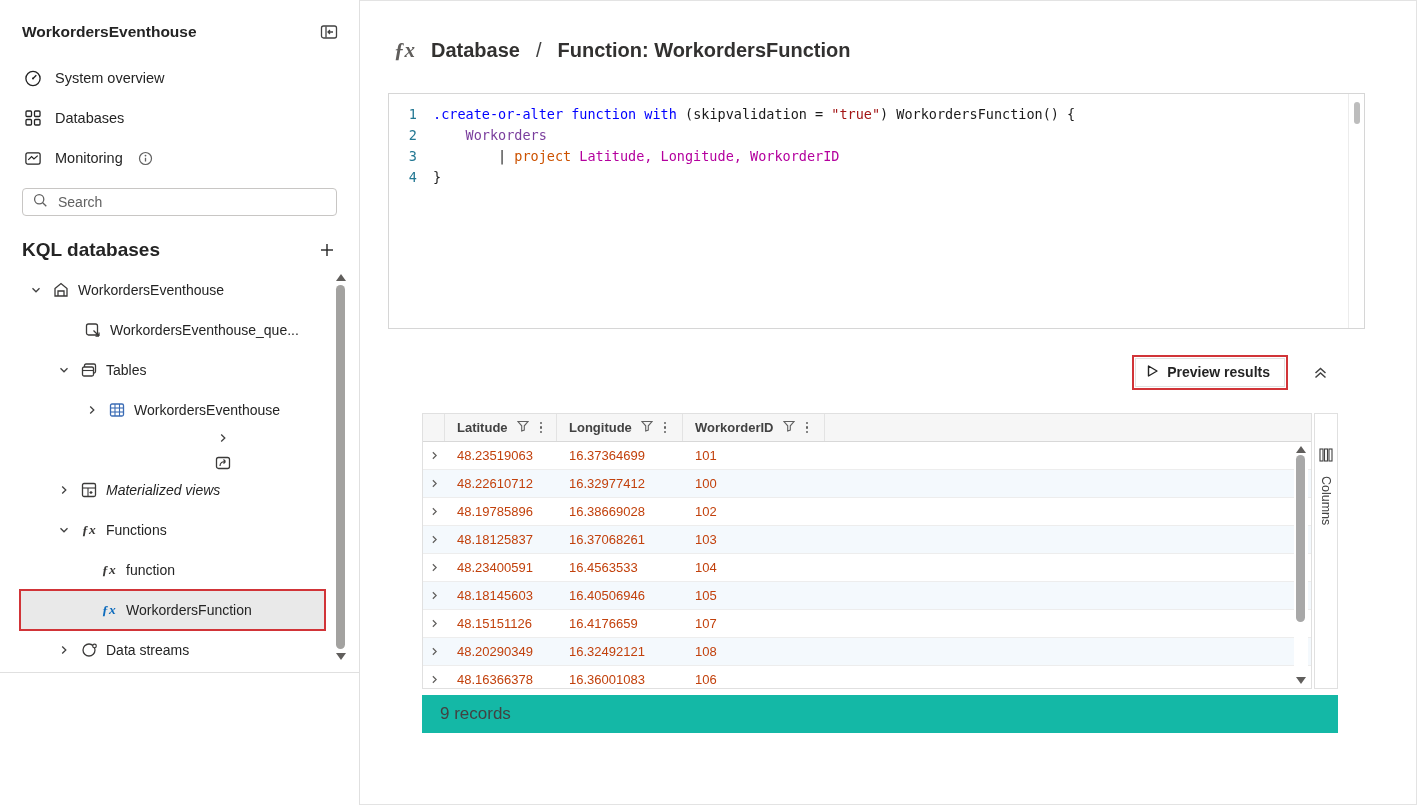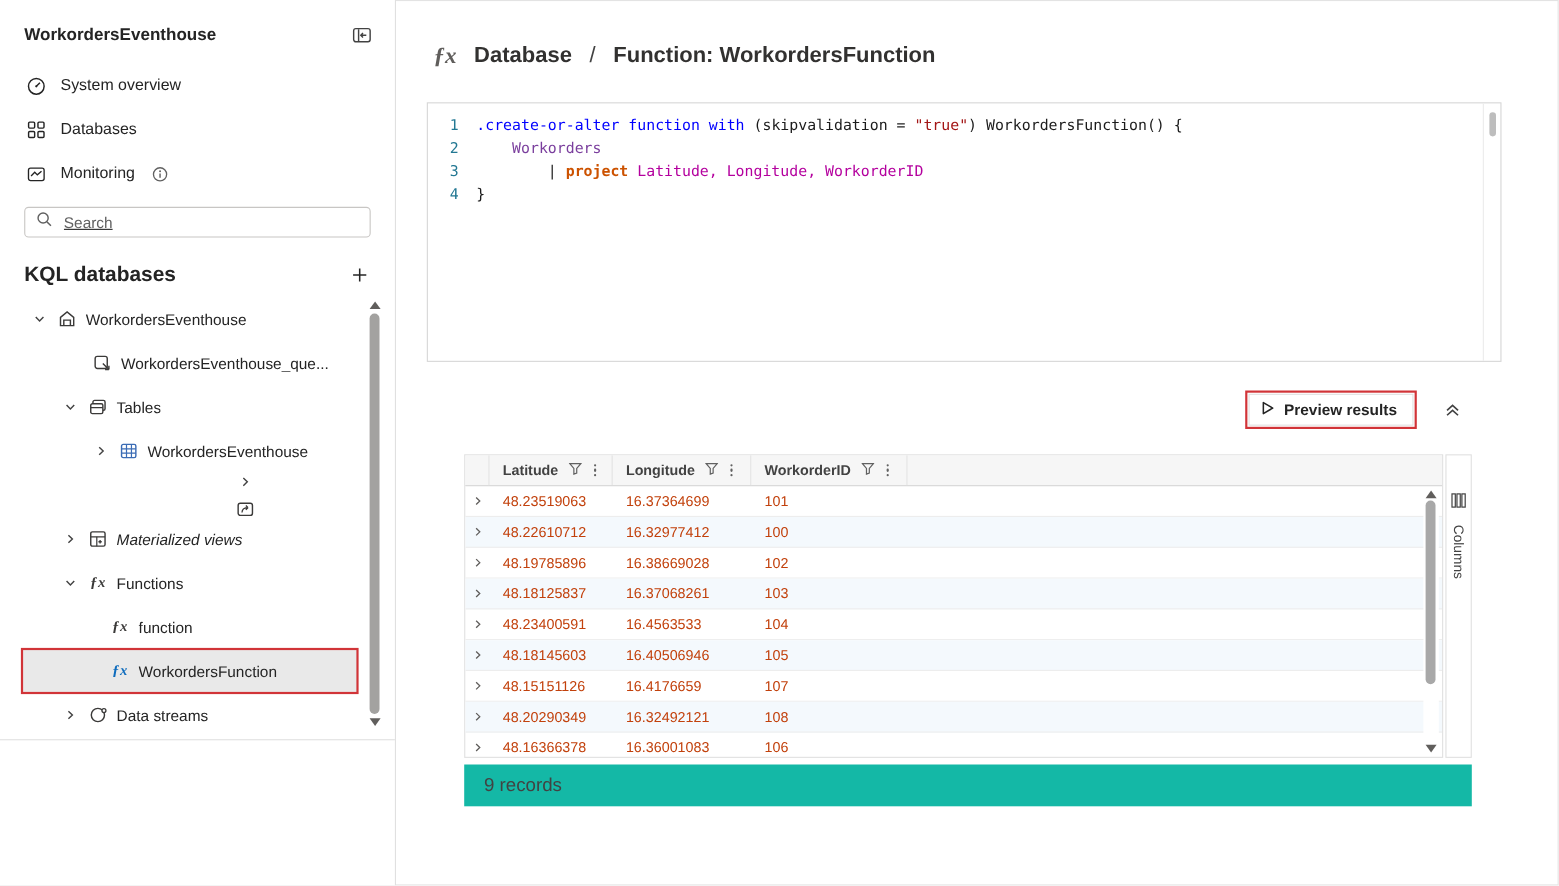--- a/index.html
+++ b/index.html
@@ -12,21 +12,21 @@
   }
 
   
   .sidebar { width:360px; min-width:360px; height:805px; border-right:1px solid #e0e0e0; padding-top:20px; position:relative; background:#fff; }
   .sb-header { display:flex; justify-content:space-between; align-items:center; padding:0 18px 6px 22px; }
   .sb-title { font-size:15.5px; font-weight:700; color:#242424; }
   .icon-btn { width:24px; height:24px; display:flex; align-items:center; justify-content:center; cursor:pointer; border-radius:4px; }
   .nav { padding-top:8px; }
   .nav-item { display:flex; align-items:center; gap:13px; height:40px; padding-left:24px; font-size:14.5px; cursor:pointer; }
   .info-dot { margin-left:2px; display:flex; align-items:center; }
-  .search-box { margin:10px 22px 6px 22px; height:19px; border:1px solid #c8c6c4; border-radius:4px; display:flex; align-items:center; padding:13px 10px; gap:8px; background:#fff;text-decoration:underline; }
+  .search-box { margin:10px 22px 6px 22px; height:19px; border:1px solid #c8c6c4; border-radius:4px; display:flex; align-items:center; padding:13px 10px; gap:8px; background:#fff; }
   .search-box input { border:none; outline:none; font-size:14px; color:#424242; width:100%; font-family:"Liberation Sans",sans-serif; background:transparent; }
   .search-box input::placeholder { color:#616161; }
   .kql-header { display:flex; justify-content:space-between; align-items:center; padding:16px 20px 8px 22px; }
   .kql-title { font-size:19px; font-weight:700; }
   .tree { position:relative; border-bottom:1px solid #e0e0e0; padding-bottom:2px; }
   .tree-item { display:flex; align-items:center; gap:8px; height:40px; font-size:14px; cursor:pointer; }
   .chev { width:16px; height:16px; display:flex; align-items:center; justify-content:center; flex:none; }
   .ticon { width:18px; height:18px; display:flex; align-items:center; justify-content:center; flex:none; }
   .tlabel { white-space:nowrap; overflow:hidden; text-overflow:ellipsis; }
   .tree-item.selected { background:#e9e9e9; outline:2px solid #d13438; outline-offset:-1px; margin-left:20px; margin-right:34px; }
@@ -48,21 +48,21 @@
 
   
   .editor { margin-top:30px; height:236px; border:1px solid #d6d6d6; position:relative; font-family:"DejaVu Sans Mono", monospace; font-size:13.5px; line-height:21px; padding-top:10px; background:#fff; }
   .code-line { display:flex; }
   .ln { width:44px; text-align:right; padding-right:16px; color:#237893; flex:none; user-select:none; }
   .code { white-space:pre; }
   .kw { color:#0000ff; }
   .pl { color:#1b1b1b; }
   .str { color:#a31515; }
   .tbl { color:#7a3e9d; }
-  .op { color:#cc5200;font-weight:bold; }
+  .op { color:#cc5200; }
   .col { color:#b4009e; }
   .editor-gutter { position:absolute; right:15px; top:0; bottom:0; border-left:1px solid #ececec; }
   .editor-thumb { position:absolute; right:4px; top:8px; width:6px; height:22px; background:#bdbdbd; border-radius:3px; }
 
   
   .results-toolbar { display:flex; justify-content:flex-end; align-items:center; gap:24px; margin-top:24px; padding-right:36px; height:38px; }
   .annotation { border:2px solid #d13438; padding:1px; }
   .preview-btn { display:flex; align-items:center; gap:8px; background:#fff; border:1px solid #e1e1e1; padding:5px 14px 5px 10px; font-size:14px; font-weight:700; color:#242424; cursor:pointer; font-family:"Liberation Sans",sans-serif; }
   .collapse-results { cursor:pointer; display:flex; align-items:center; }
 

